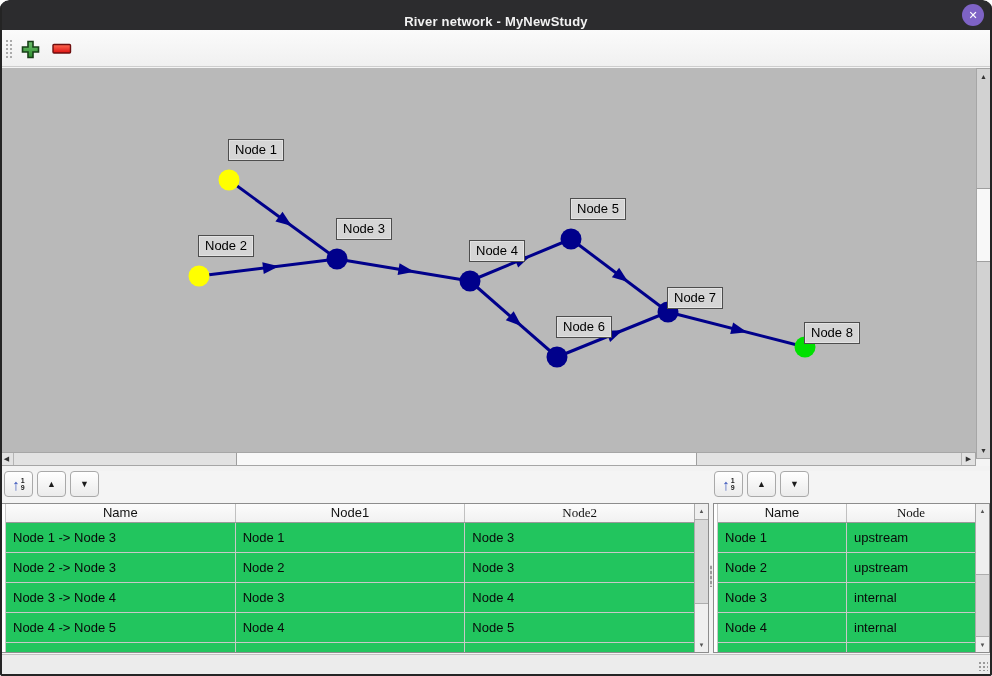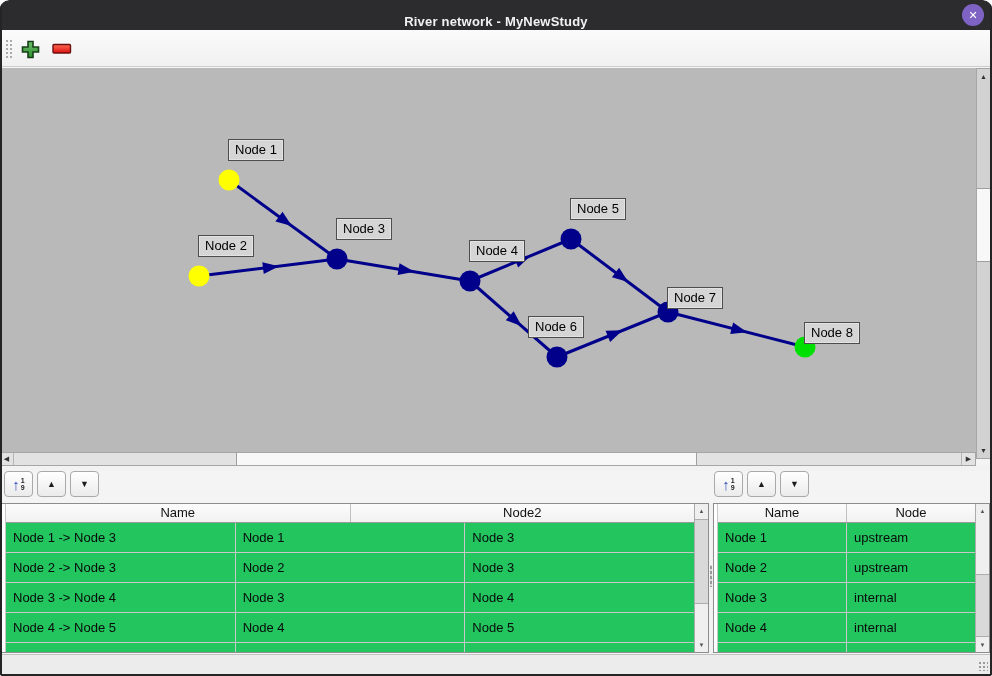--- a/index.html
+++ b/index.html
@@ -53,21 +53,21 @@
   .sort-ico { display:flex; align-items:center; gap:1px; }
   .sort-ico .arr { color:#3a55bb; font-weight:bold; font-size:15px; line-height:15px; }
   .sort-ico .nums { display:flex; flex-direction:column; font-size:7px; line-height:7px; color:#222; font-weight:bold; }
 
   
   .dtable { position:absolute; top:503px; height:150px; background:#ffffff; border:1px solid #8d8d8d; overflow:hidden; }
   .dtable .inner { position:absolute; left:0; top:0; right:14px; bottom:0; display:flex; flex-direction:column; }
   .dtable .gutter { position:absolute; left:0; top:0; width:4px; bottom:0; border-right:1px solid #c8c8c8; background:#fff; z-index:2; }
   .t-head { display:flex; height:19px; background:linear-gradient(#fcfcfc,#f1f1f1); border-bottom:1px solid #9a9a9a; flex:0 0 auto; }
   .t-head .hc { flex:1; text-align:center; font-size:13px; line-height:18px; color:#111; border-right:1px solid #c0c0c0; cursor:pointer; }
-  .t-head .hc:last-child { border-right:none; }
+  .t-head .hc:last-child { border-right:none;font-family:Liberation Serif, serif; }
   .t-row { display:flex; height:30px; border-bottom:1px solid #c8c8c8; background:#22c55e; flex:0 0 auto; cursor:pointer; }
   .t-row .c { flex:1; font-size:13px; line-height:29px; color:#0a0a0a; padding-left:7px; border-right:1px solid #c8c8c8; overflow:hidden; white-space:nowrap; }
   .t-row .c:last-child { border-right:none; }
   .t-vsb { position:absolute; right:0; top:0; width:14px; bottom:0; background:#efefef; border-left:1px solid #ababab; }
   .t-vsb .arrow { position:absolute; left:0; width:13px; height:12px; text-align:center; font-size:6px; line-height:12px; color:#555; cursor:pointer; }
   .t-vsb .arrow.up { top:1px; }
   .t-vsb .arrow.down { bottom:1px; }
   .t-vsb .thumb { position:absolute; left:0; width:13px; background:#d9d9d9; border-top:1px solid #adadad; border-bottom:1px solid #adadad; cursor:pointer; }
 
   
@@ -139,21 +139,21 @@
         <circle cx="555" cy="289" r="10.5" fill="#00008b"></circle>
         <circle cx="666" cy="244" r="10.5" fill="#00008b"></circle>
         <circle cx="803" cy="279" r="10.5" fill="#00e000"></circle>
       </svg>
     <div class="label-layer" id="label-layer">
         <div class="node-label" style="left: 226px; top: 71px;">Node 1</div>
         <div class="node-label" style="left: 196px; top: 167px;">Node 2</div>
         <div class="node-label" style="left: 334px; top: 150px;">Node 3</div>
         <div class="node-label" style="left: 467px; top: 172px;">Node 4</div>
         <div class="node-label" style="left: 568px; top: 130px;">Node 5</div>
-        <div class="node-label" style="left: 526px; top: 248px; text-align: right;">Node 6</div>
+        <div class="node-label" style="left: 554px; top: 248px; text-align: right;">Node 6</div>
         <div class="node-label" style="left: 665px; top: 203px; margin-top: 16px;">Node 7</div>
         <div class="node-label" style="left: 802px; top: 238px; margin-top: 16px;">Node 8</div>
       </div>
   </div>
 
   <div class="vsb">
     <div class="arrow up">▲</div>
     <div class="thumb"></div>
     <div class="arrow down">▼</div>
   </div>
@@ -198,20 +198,21 @@
   </div>
   <div class="mini-btn" style="left:780px">
     <span class="tri">▼</span>
   </div>
 
   <div class="dtable" style="left:1px; width:708px;">
     <div class="gutter"></div>
     <div class="inner" style="left:4px;">
       <div class="t-head">
         <div class="hc">Name</div>
+        <div class="hc">Node1</div>
         <div class="hc">Node2</div>
       </div>
       <div class="t-row">
         <div class="c">Node 1 -&gt; Node 3</div>
         <div class="c">Node 1</div>
         <div class="c">Node 3</div>
       </div>
       <div class="t-row">
         <div class="c">Node 2 -&gt; Node 3</div>
         <div class="c">Node 2</div>

